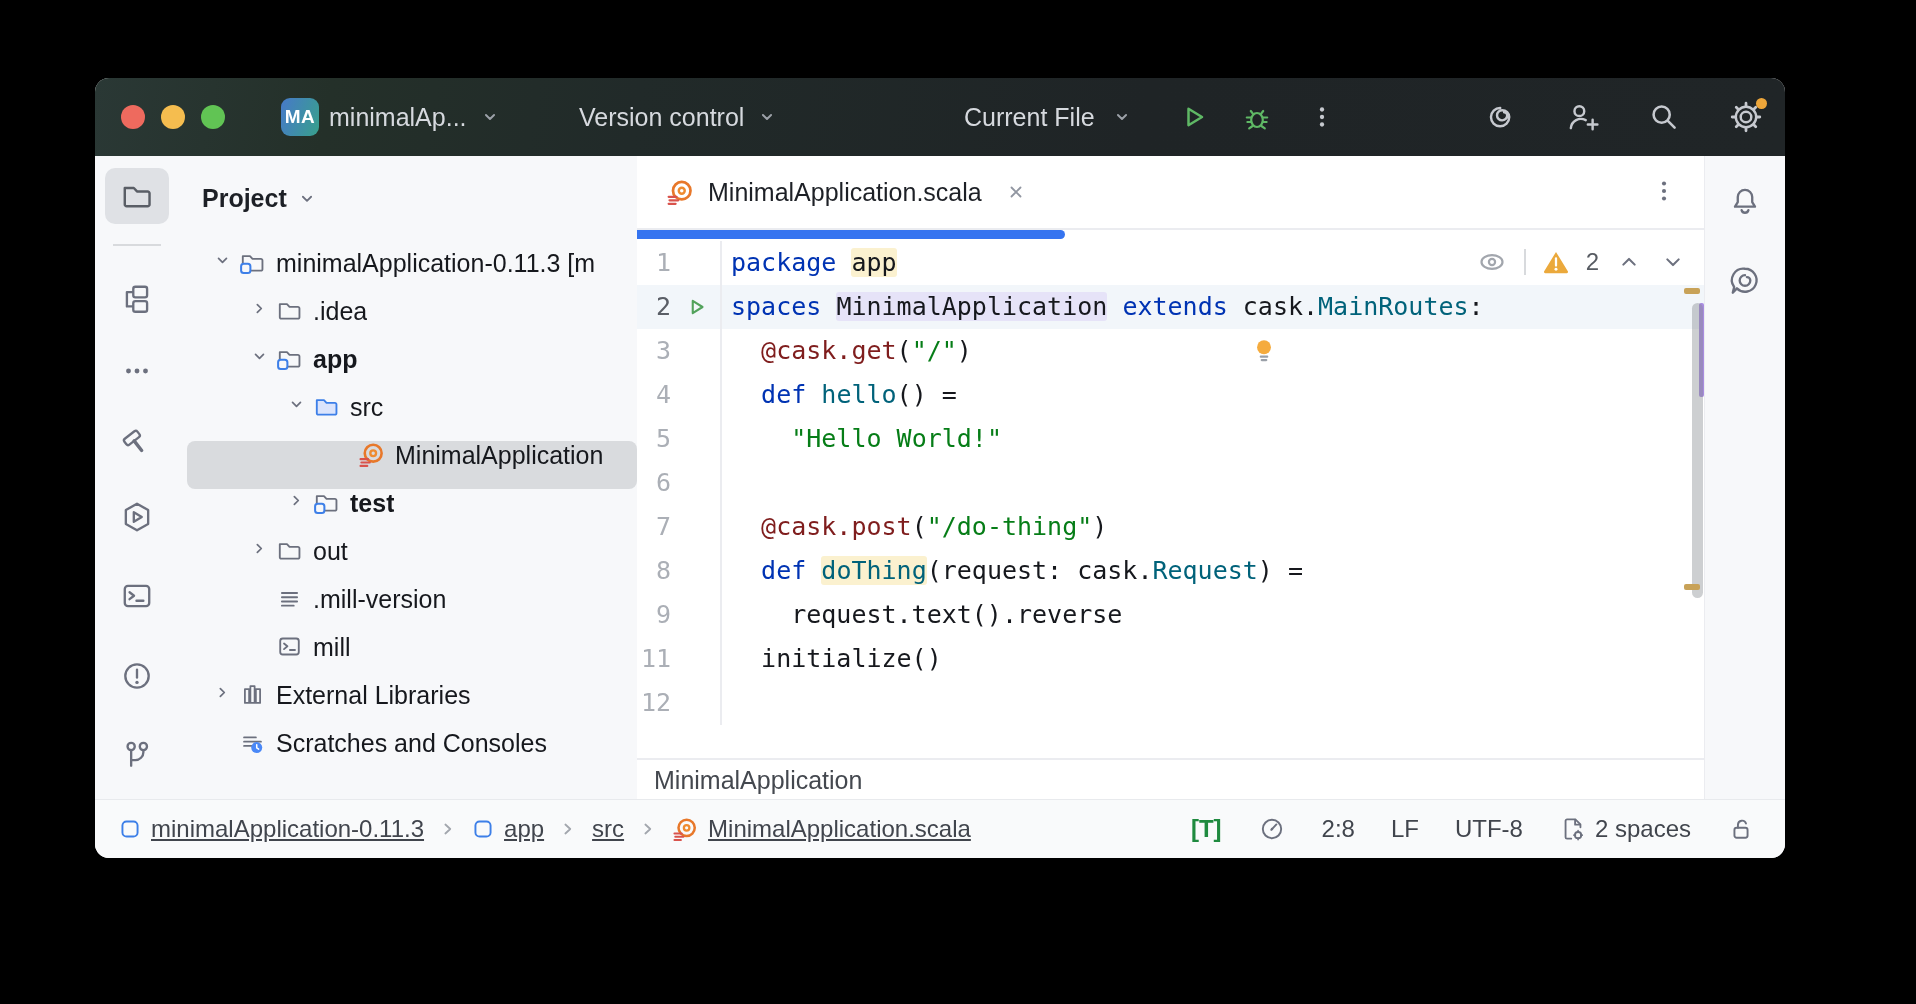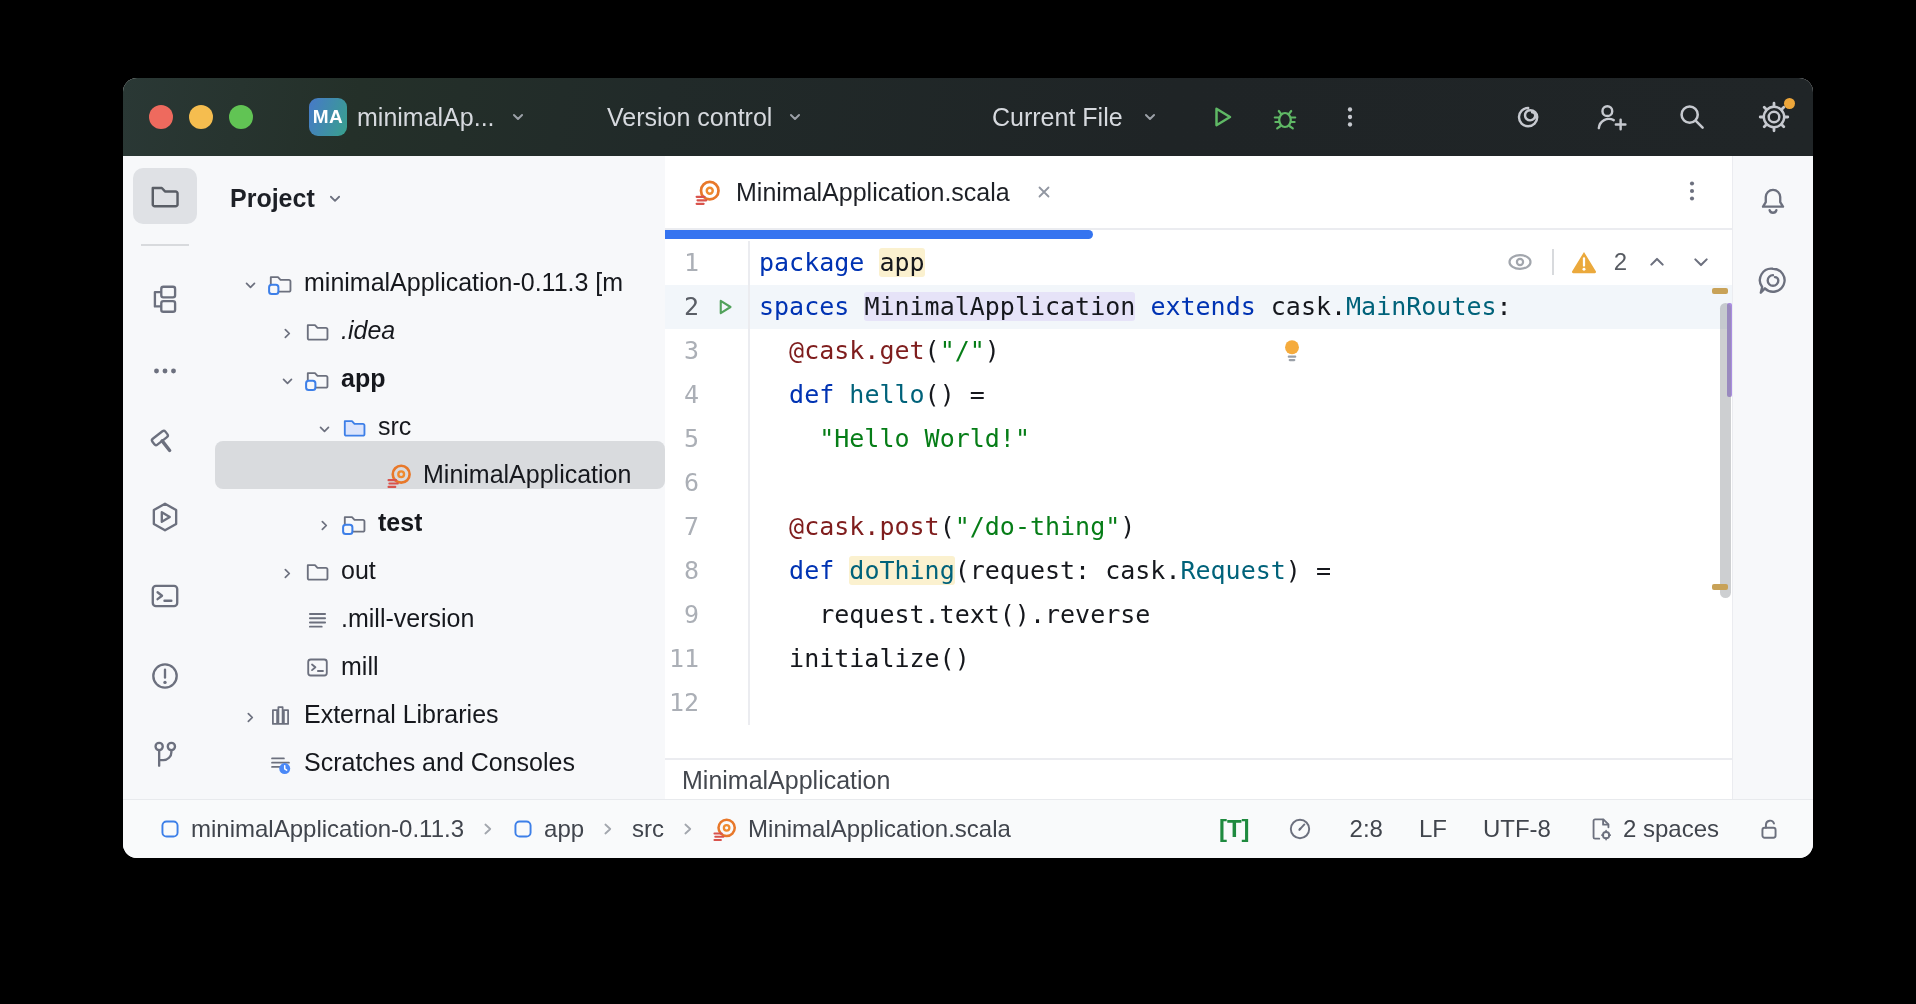--- a/index.html
+++ b/index.html
@@ -1,18 +1,18 @@
 <!DOCTYPE html>
 <html><head>
 <meta charset="utf-8">
 <style>
   html,body{margin:0;padding:0;background:#000;}
   .stage{position:relative;width:1916px;height:1004px;background:#000;overflow:hidden;
          font-family:"Liberation Sans",sans-serif;}
-  .window{position:absolute;left:123px;top:78px;width:1690px;height:780px;background:#f7f8fa;
+  .window{position:absolute;left:95px;top:78px;width:1690px;height:780px;background:#f7f8fa;
           border-radius:14px;overflow:hidden;}
   
   .titlebar{position:absolute;left:0;top:0;width:100%;height:78px;
     background:linear-gradient(100deg,#2a3835 0%,#243029 14%,#212a29 32%,#1f2426 62%,#20252
 7 100%);
     background:linear-gradient(100deg,#2a3835 0%,#243029 14%,#212a29 32%,#1f2426 62%,#202527 100%);}
   .traffic{position:absolute;left:26px;top:27px;display:flex;gap:16px;}
   .traffic span{width:24px;height:24px;border-radius:50%;display:block;}
   .tb-group{position:absolute;top:0;height:78px;display:flex;align-items:center;gap:10px;color:#d6d9de;font-size:25px;}
   .chip{width:38px;height:38px;border-radius:9px;background:linear-gradient(110deg,#4779c9,#38a08c);
@@ -28,21 +28,21 @@
              display:flex;align-items:center;justify-content:center;}
   .strip-btn.sel{width:64px;height:56px;background:#dfe1e5;}
   .strip-div{position:absolute;left:18px;top:88px;width:48px;height:2px;background:#d8dadd;}
   .strip-right{position:absolute;right:0;top:0;width:80px;height:100%;background:#f7f8fa;border-left:1px solid #ebecf0;}
   
   .project-panel{position:absolute;left:84px;top:0;width:458px;height:100%;background:#f7f8fa;
                  border-right:6px solid #d946ef;overflow:hidden;}
   .pp-header{position:absolute;left:23px;top:28px;display:flex;align-items:center;gap:8px;
              font-size:25px;font-weight:700;color:#1d2026;}
   .tree{position:absolute;left:0;top:93px;width:100%;}
-  .tree-row{display:flex;align-items:flex-end;height:48px;white-space:nowrap;font-size:25px;color:#16181d;}
+  .tree-row{display:flex;align-items:flex-start;height:48px;white-space:nowrap;font-size:25px;color:#16181d;}
   .tree-row .twirl{width:30px;display:inline-flex;justify-content:center;flex:none;}
   .tree-row .ticon{width:30px;display:inline-flex;justify-content:center;flex:none;margin-right:9px;}
   .tree-row .tlabel{overflow:hidden;}
   .tree-row.bold .tlabel{font-weight:700;}
   .tree-row.selected{background:#d9dbde;border-radius:8px;margin-left:8px;}
   
   .editor-col{position:absolute;left:542px;top:0;width:1068px;height:100%;background:#fff;}
   .tabbar{position:absolute;left:0;top:0;width:100%;height:72px;border-bottom:2px solid #ebecf0;background:#fff;}
   .tab{position:absolute;left:29px;top:0;height:72px;display:flex;align-items:center;gap:14px;
        font-size:25px;color:#1d2026;}
@@ -70,21 +70,21 @@
   .bulb{position:absolute;left:612px;top:104px;z-index:4;}
   .sb-thumb{position:absolute;right:2px;top:73px;width:11px;height:295px;border-radius:6px;background:rgba(130,135,140,.40);}
   .sb-purple{position:absolute;right:1px;top:73px;width:5px;height:94px;background:#a98ce0;border-radius:2px;}
   .sb-mark1{position:absolute;right:5px;top:58px;width:16px;height:6px;background:#c8a258;border-radius:2px;}
   .sb-mark2{position:absolute;right:5px;top:354px;width:16px;height:6px;background:#c8a258;border-radius:2px;}
   .crumb-bar{position:absolute;left:0;bottom:0;width:100%;height:42px;border-top:2px solid #ebecf0;background:#fff;
              display:flex;align-items:center;padding-left:17px;box-sizing:border-box;font-size:25px;color:#44484f;}
   
   .statusbar{position:absolute;left:0;bottom:0;width:100%;height:58px;background:#f9fafb;border-top:1px solid #e8eaed;
              display:flex;align-items:center;justify-content:space-between;font-size:24px;color:#41454d;}
-  .sb-left{display:flex;align-items:center;gap:12px;padding-left:36px;overflow:hidden;white-space:nowrap;}
+  .sb-left{display:flex;align-items:center;gap:12px;padding-left:24px;overflow:hidden;white-space:nowrap;text-decoration:underline;}
   .sb-pathitem{display:flex;align-items:center;gap:10px;}
   .sb-right{display:flex;align-items:center;gap:36px;padding-right:30px;flex:none;}
   .sb-ime{color:#1f8a3f;font-weight:600;}
   .sb-ind{display:flex;align-items:center;gap:8px;}
 </style>
 </head>
 <body>
 
 <div class="stage">
   <div class="window">
@@ -246,21 +246,21 @@
                 </svg>
               </span>
               <span class="ticon">
                 <svg width="27" height="27" viewBox="0 0 32 32">
                   <path d="M4.5 8.5 h8.5 l3 3.2 h10 a1.8 1.8 0 0 1 1.8 1.8 v10.4 a1.8 1.8 0 0 1 -1.8 1.8 H6.3 a1.8 1.8 0 0 1 -1.8 -1.8 Z" fill="none" stroke="#6c707e" stroke-width="2.2" stroke-linejoin="round"></path>
                   <rect x="2.5" y="17.5" width="11" height="11" rx="3" fill="#f7f8fa" stroke="#3d7fe8" stroke-width="2.4"></rect>
                 </svg>
               </span>
               <span class="tlabel">minimalApplication-0.11.3 [m</span>
             </div>
-            <div class="tree-row" style="padding-left: 65px; font-style: italic;">
+            <div class="tree-row" style="padding-left: 65px;">
               <span class="twirl">
                 <svg width="23" height="23" viewBox="0 0 32 32">
                   <path d="M13 10.5 L18.5 16 L13 21.5" fill="none" stroke="#6c707e" stroke-width="2.4" stroke-linecap="round" stroke-linejoin="round"></path>
                 </svg>
               </span>
               <span class="ticon">
                 <svg width="27" height="27" viewBox="0 0 32 32">
                   <path d="M4.5 8.5 h8.5 l3 3.2 h10 a1.8 1.8 0 0 1 1.8 1.8 v10.4 a1.8 1.8 0 0 1 -1.8 1.8 H6.3 a1.8 1.8 0 0 1 -1.8 -1.8 Z" fill="none" stroke="#6c707e" stroke-width="2.2" stroke-linejoin="round"></path>
                 </svg>
               </span>

